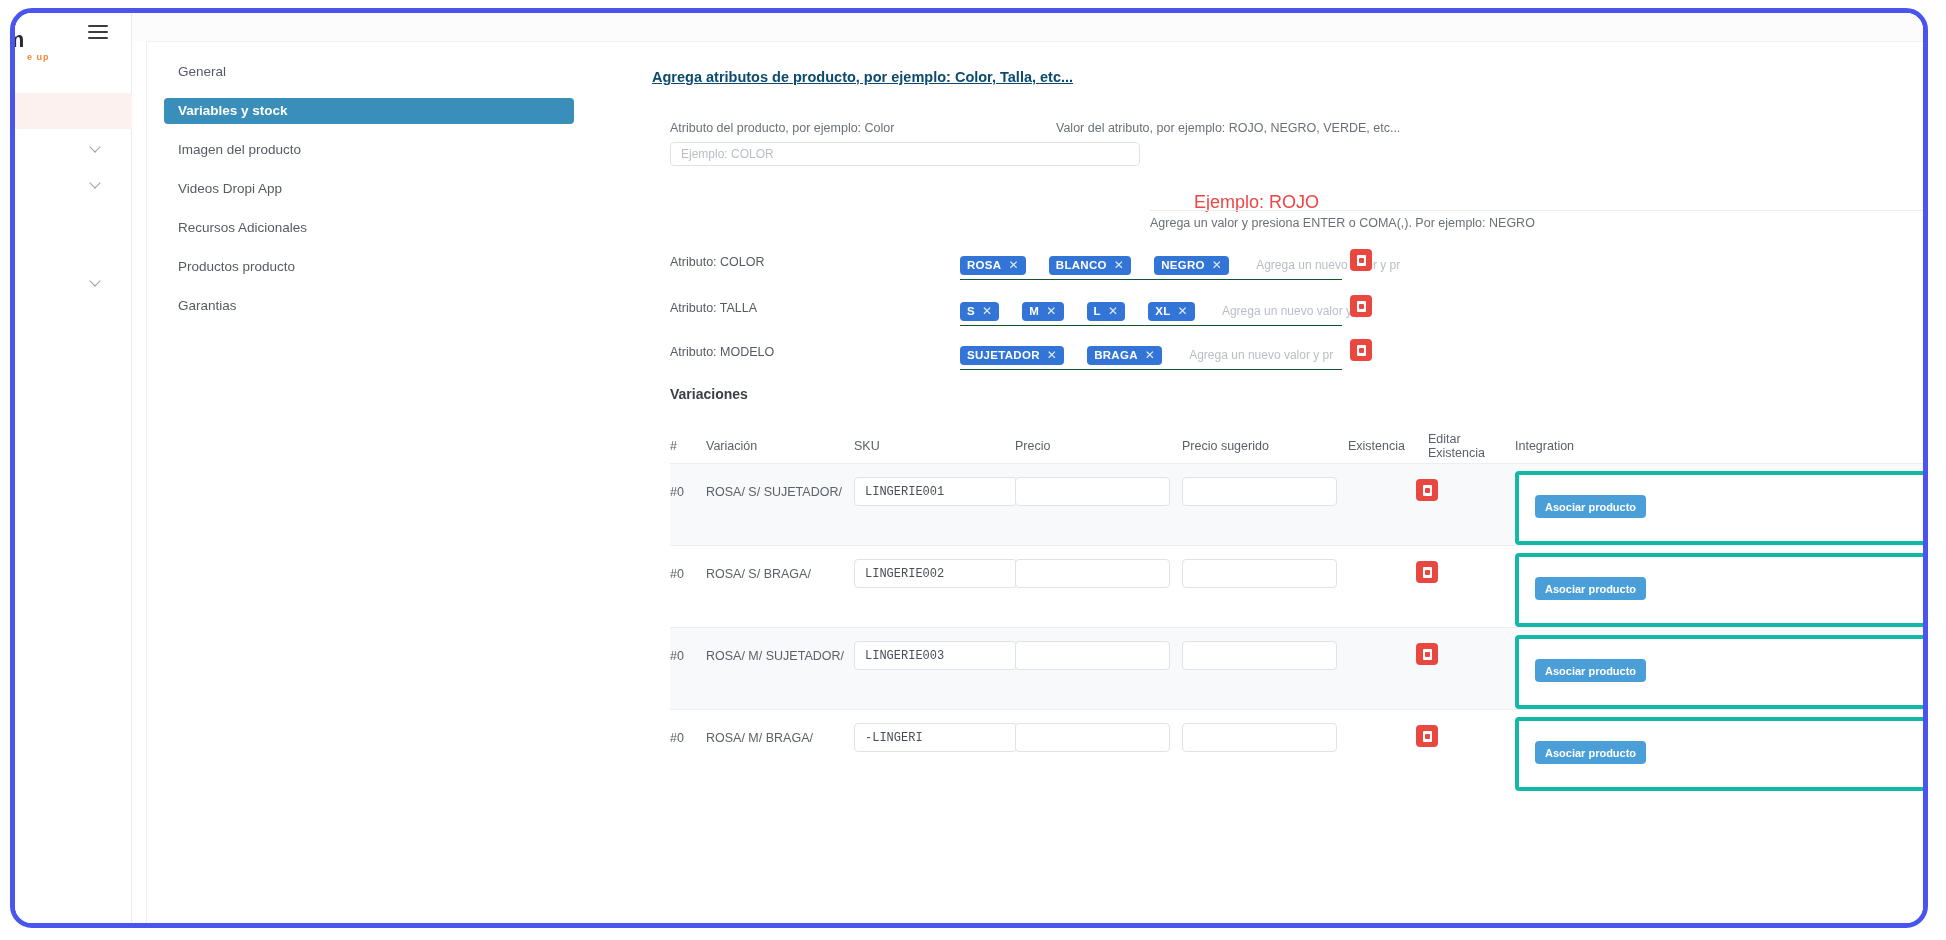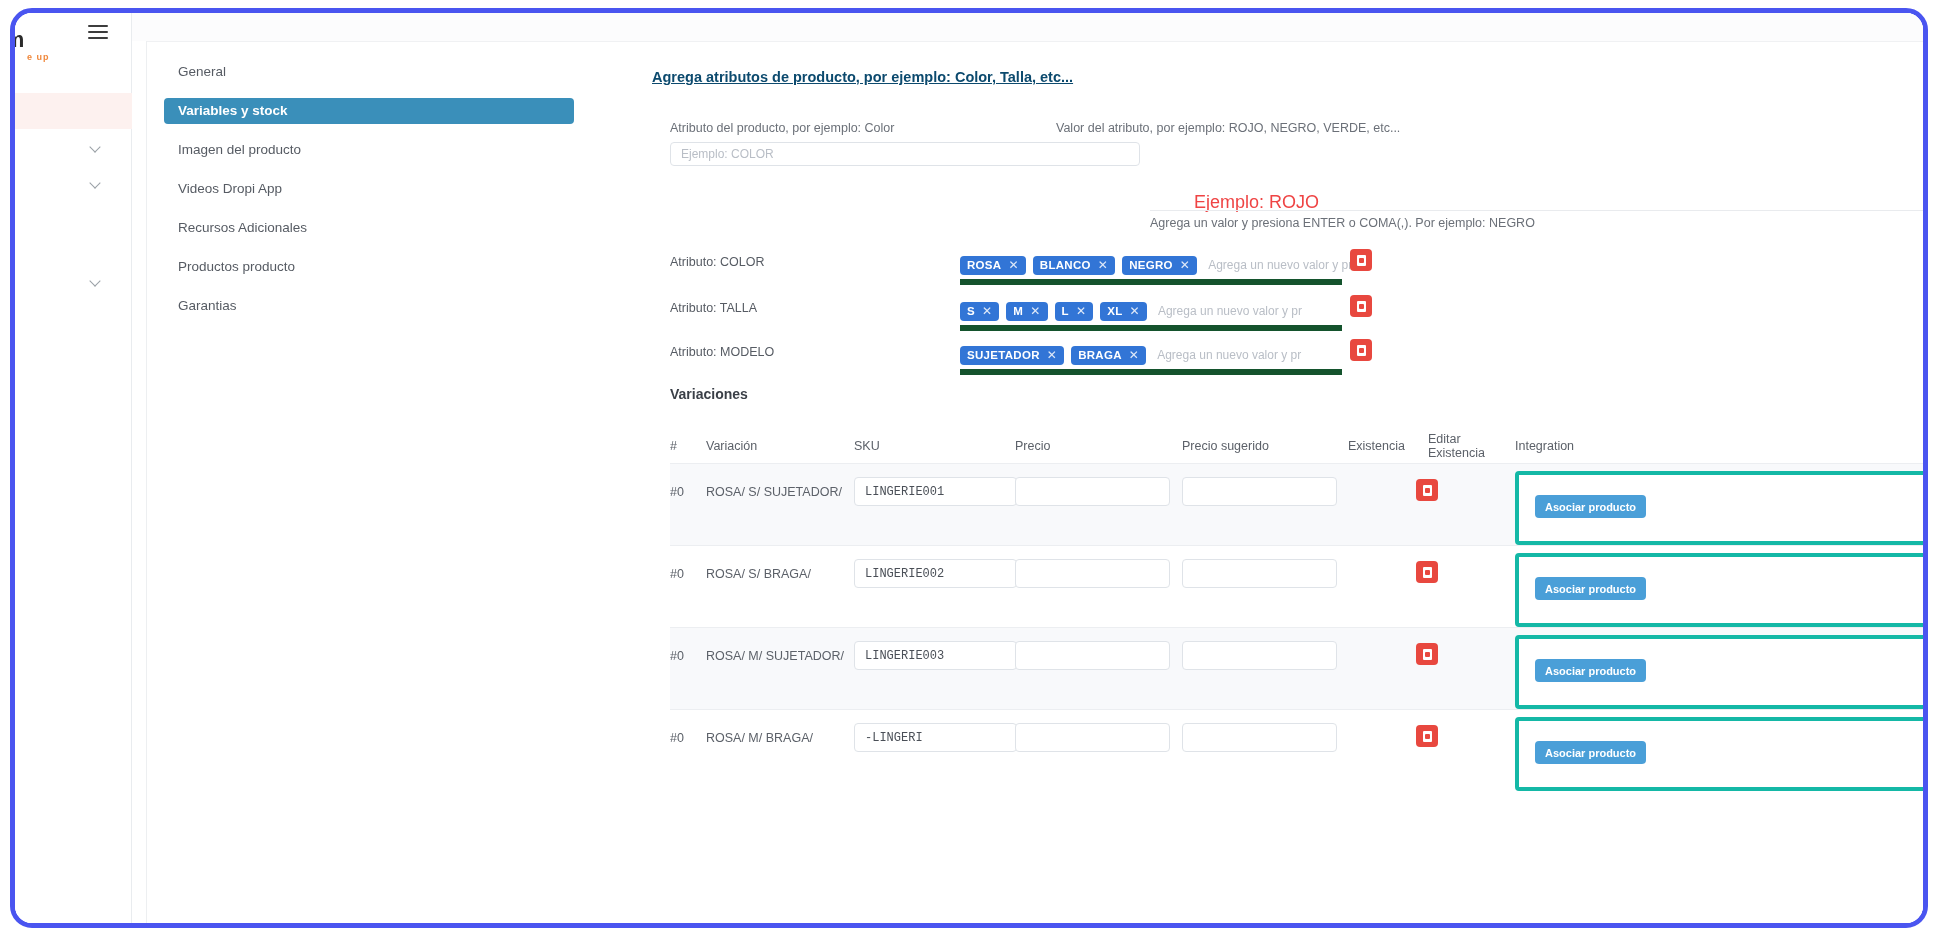--- a/index.html
+++ b/index.html
@@ -90,22 +90,22 @@
     position:absolute;left:598px;top:169px;font-size:12.5px;color:#6b7078;white-space:nowrap;text-align:center;
   }
   .val-underline{
     position:absolute;left:598px;top:163px;width:880px;height:1px;background:#e9ebee;
   }
 
   
   .attr-row{position:absolute;left:0;right:0;height:44px;}
   .attr-row .name{position:absolute;left:118px;top:0;font-size:12.5px;color:#565b63;white-space:nowrap;}
   .tagbox{
-    position:absolute;height:28px;border-bottom:6px solid #14532d;
-    display:flex;align-items:center;gap:7px;
+    position:absolute;height:28px;border-bottom:1px solid #14532d;
+    display:flex;align-items:center;gap:23px;
   }
   .tag{
     display:inline-flex;align-items:center;gap:7px;
     background:#3275d6;color:#fff;border-radius:4px;
     height:19px;padding:0 7px;font-size:11.5px;font-weight:700;letter-spacing:.3px;
     cursor:pointer;white-space:nowrap;
   }
   .tag .x{font-weight:400;font-size:12px;opacity:.85;line-height:1;}
   .tag-ph{font-size:12px;color:#b9bec6;white-space:nowrap;margin-left:4px;}
   .del-btn{

